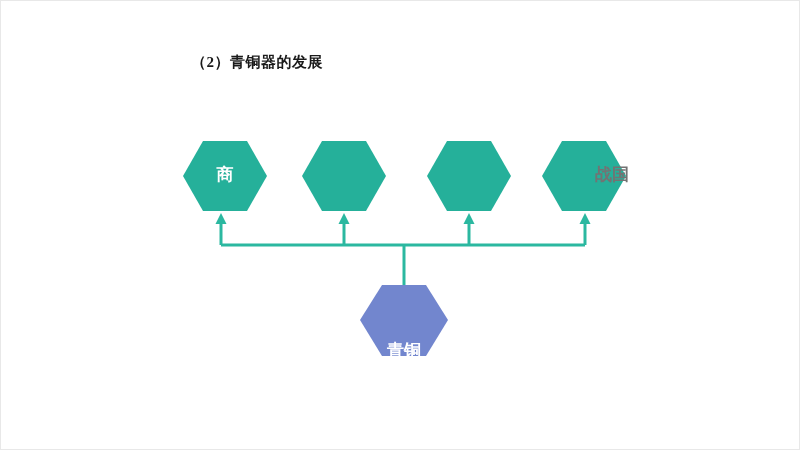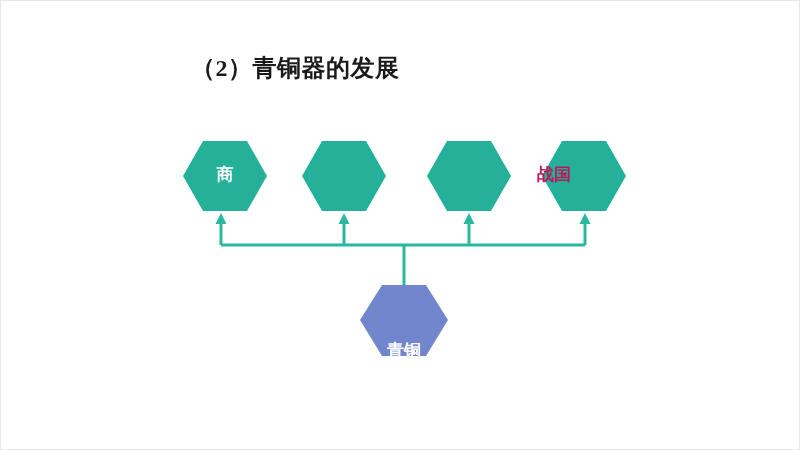--- a/index.html
+++ b/index.html
@@ -24,21 +24,21 @@
     border: 1px solid #e8e8e8;
     overflow: hidden;
   }
 
   
   #title {
     position: absolute;
     left: 190px;
     top: 52px;
     font-family: "Liberation Serif", "DejaVu Serif", serif;
-    font-size: 24px;
+    font-size: 15px;
     font-weight: 700;
     color: #1a1a1a;
     letter-spacing: 0.5px;
     white-space: nowrap;
     line-height: 1.3;
   }
 
   
   #diagram {
     position: absolute;
@@ -123,20 +123,20 @@
 
     <g>
       <polygon points="381,284 425,284 447,319 425,355 381,355 359,319" fill="#7286ce"></polygon>
     </g>
   </svg>
 
   <div class="node-label era-label" style="left: 224px; color: rgb(255, 255, 255);">商</div>
 
 
 
-  <div class="node-label era-label" style="left: 553px; color: #be185d;">战国</div>
+  <div class="node-label era-label" style="left: 583px; color: #737373; text-align: right;">战国</div>
 
   <div class="node-label root-label" style="left: 403px; color: rgb(255, 255, 255);">
     <div>青铜</div>
     <div>器</div>
   </div>
 
 </div>
 
 </body></html>

